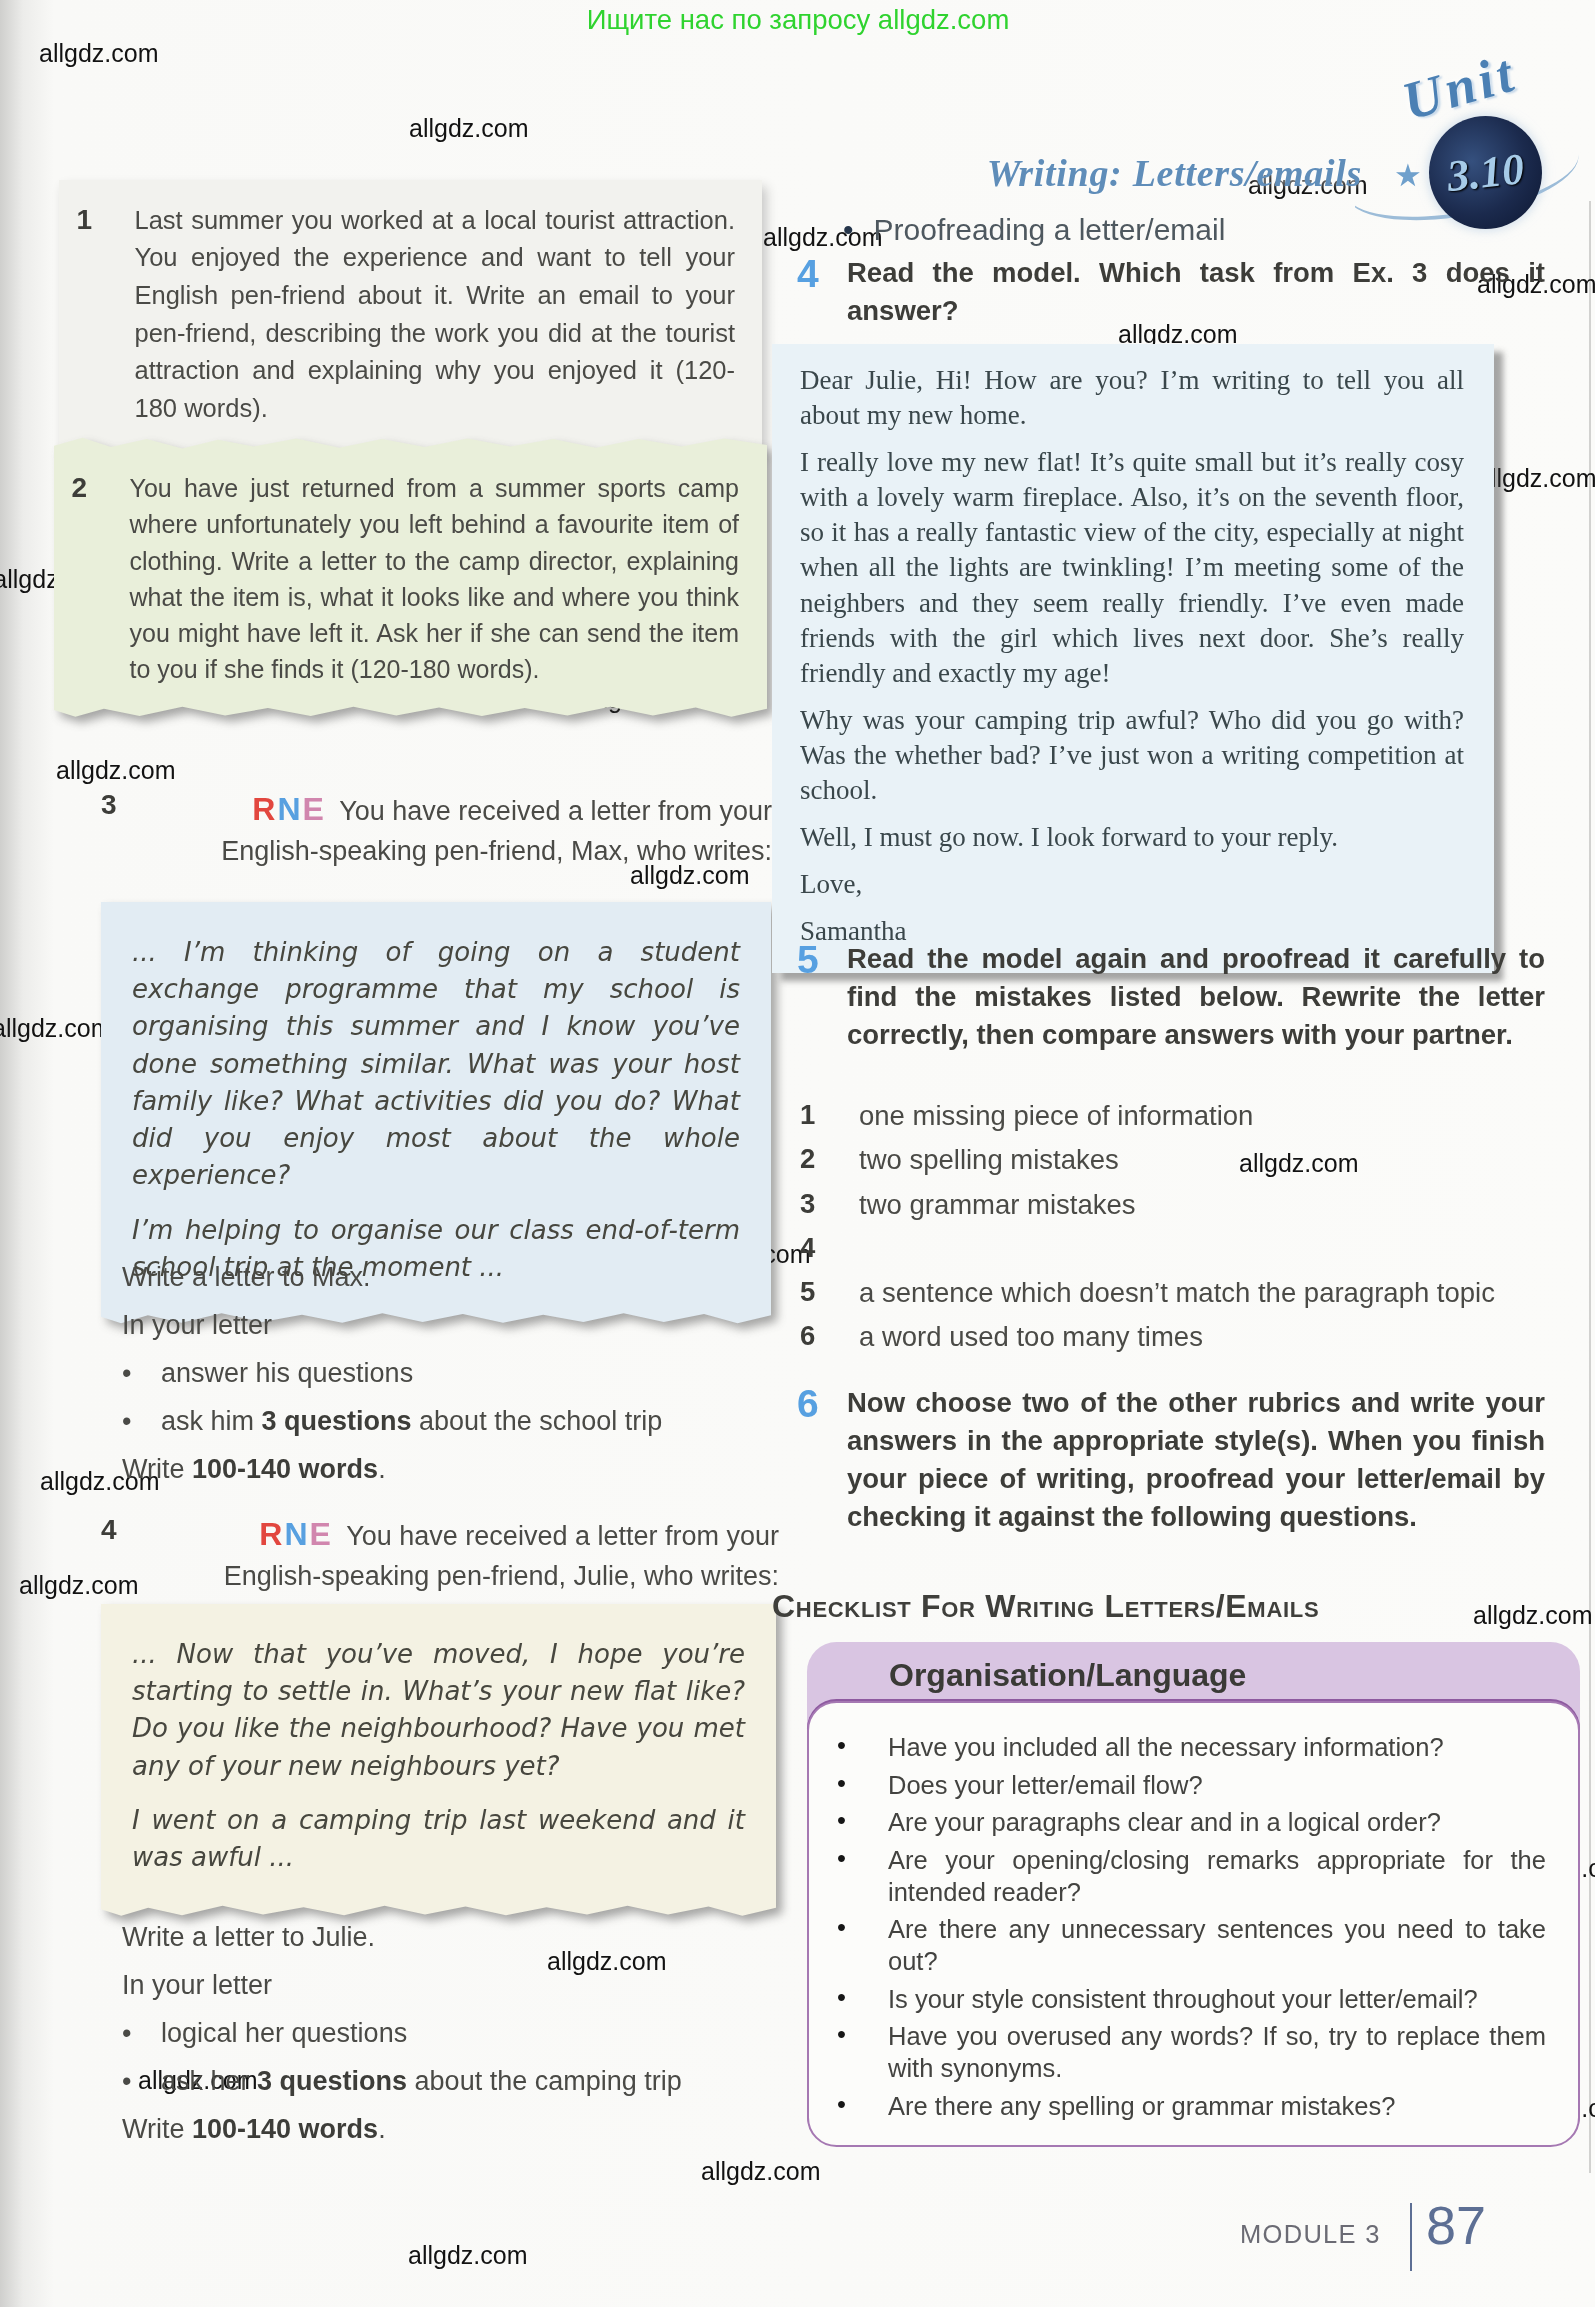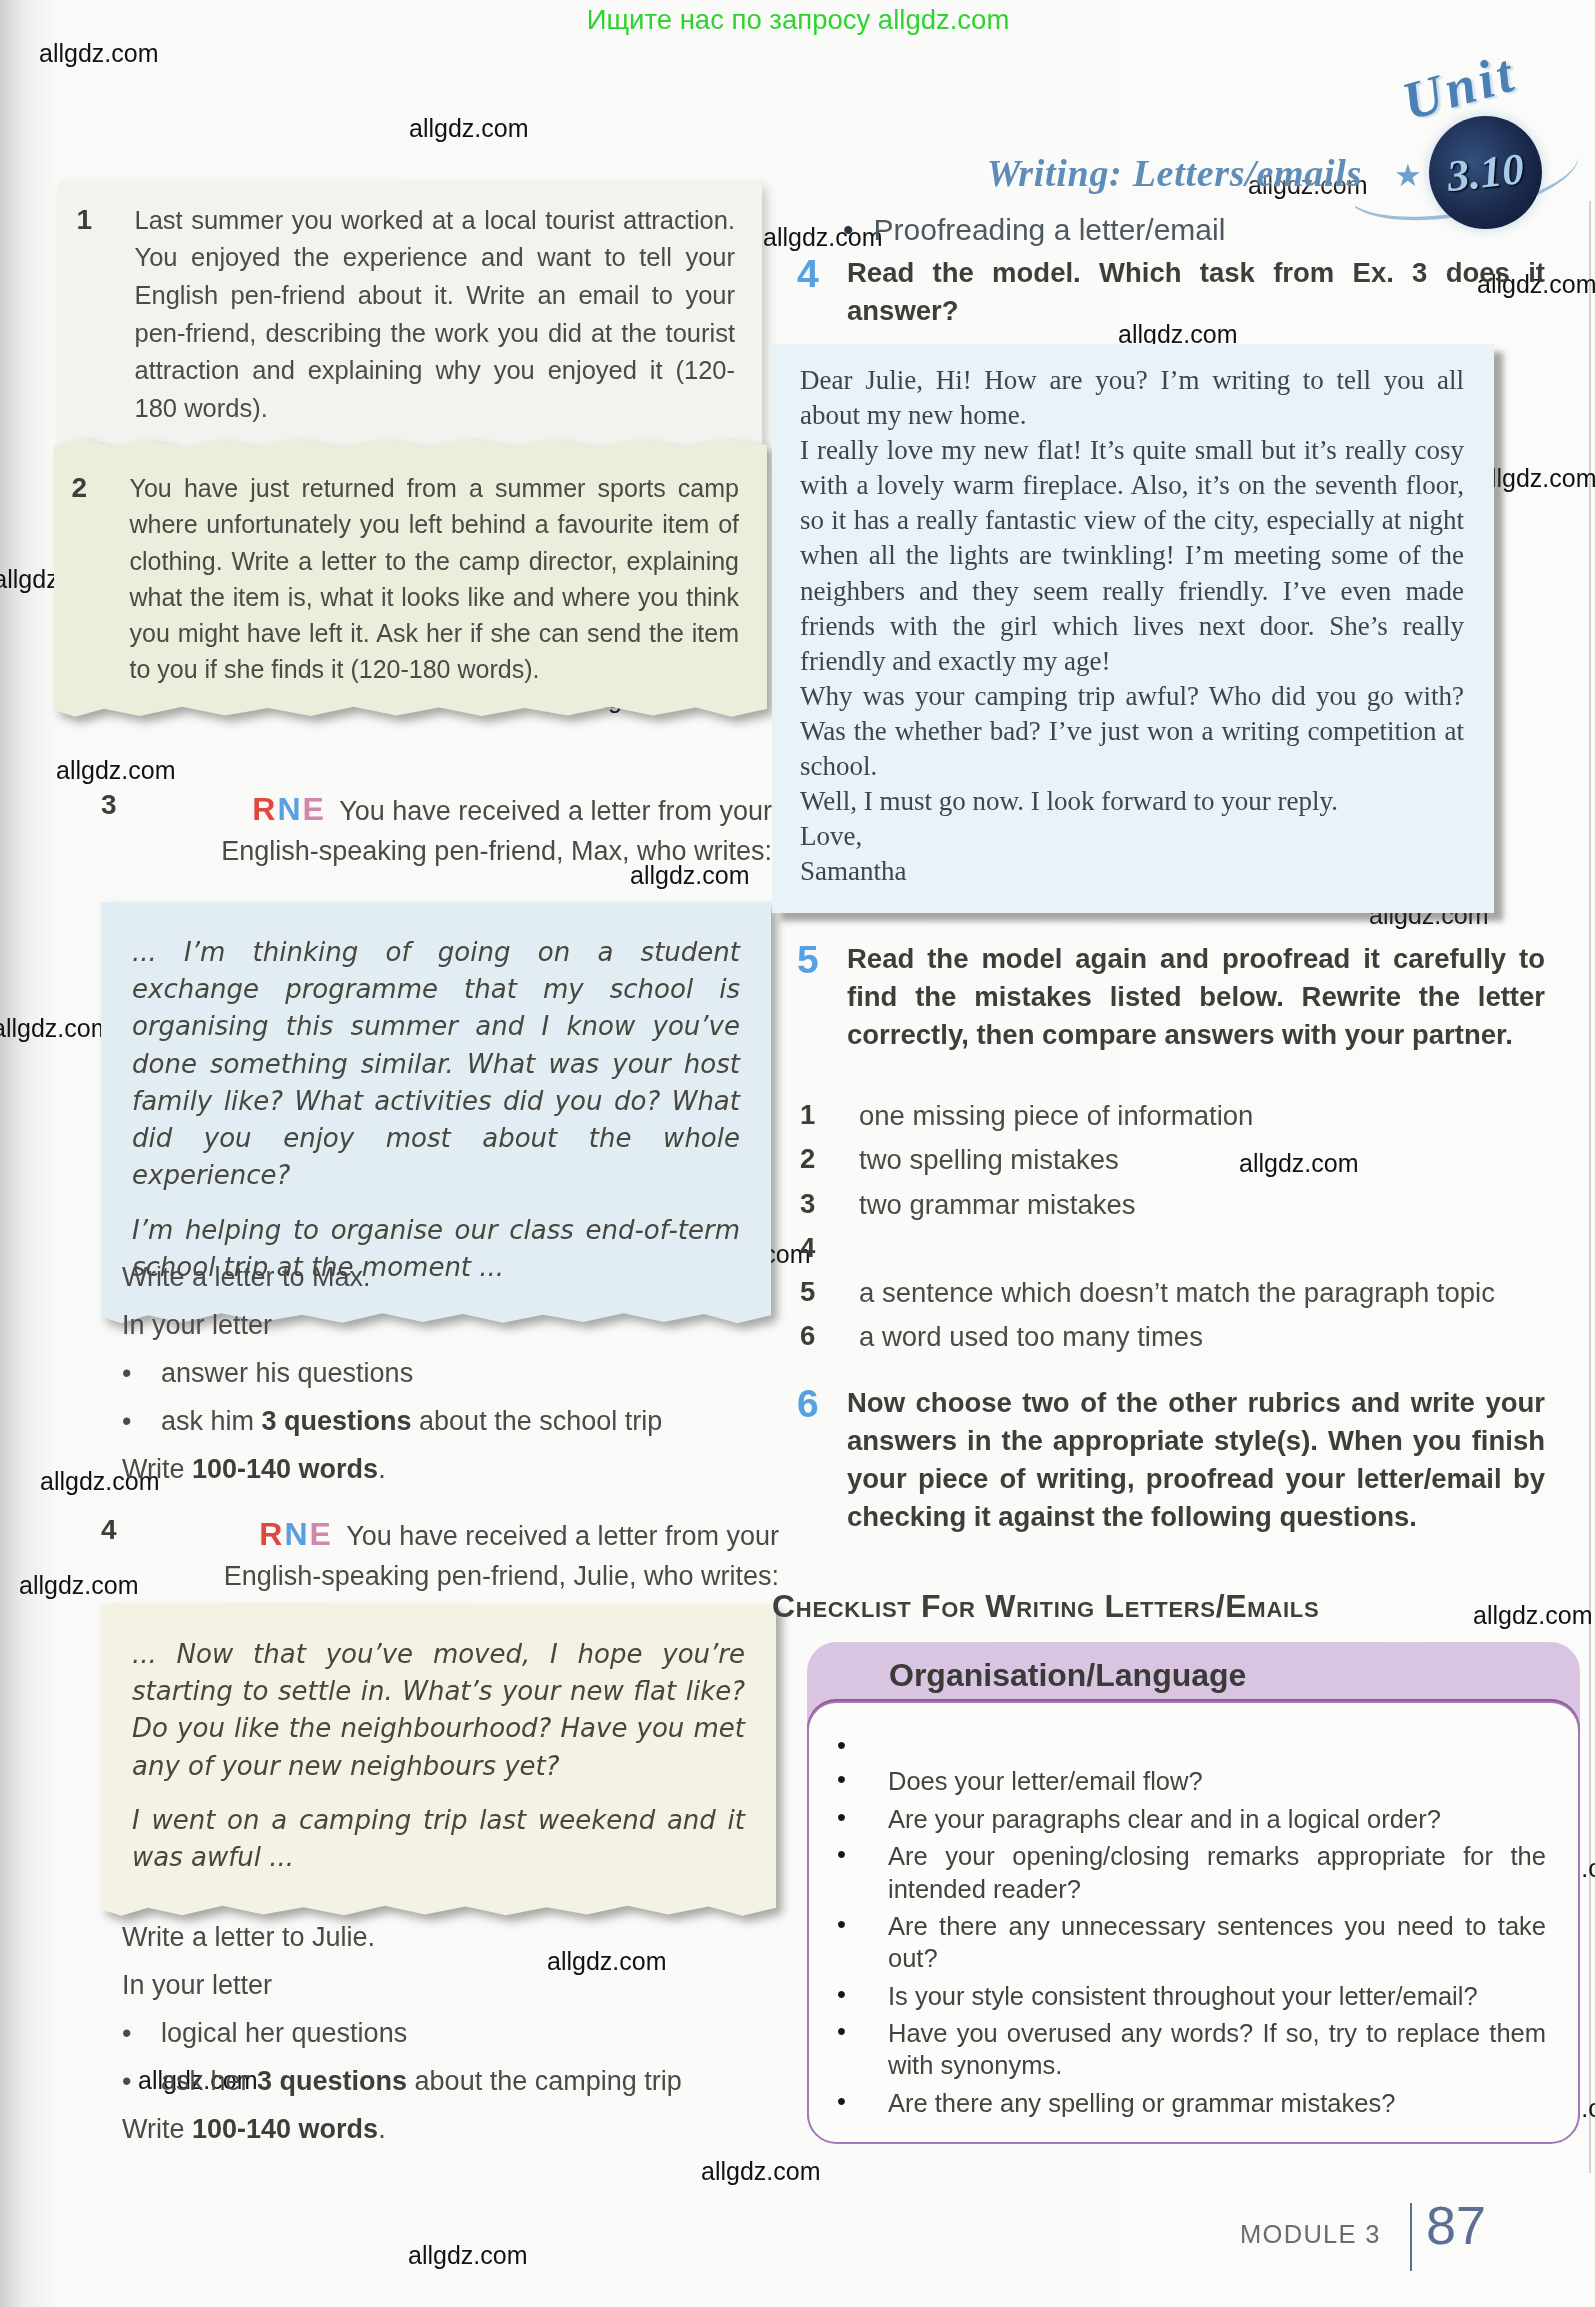--- a/index.html
+++ b/index.html
@@ -81,21 +81,21 @@
   .rtask { position:absolute; }
   .r-num { font-weight:bold; font-size:39px; color:#57a0e1; width:50px; flex:none; line-height:1.0; }
   .r-text { font-weight:bold; font-size:27.5px; line-height:1.38; color:#3d3d39; text-align:justify; width:698px; }
 
   .letterbox { position:absolute; left:772px; top:344px; width:722px; box-sizing:border-box;
     background:#e9f2f7; padding:19px 30px 24px 28px;
     box-shadow:9.4px 8px 6px rgba(60,60,60,.45);
     font-family:"Liberation Serif",serif; font-size:27px; line-height:1.3; color:#3a474b;
     text-align:justify; }
   .letterbox p { margin:0; }
-  .letterbox p + p { }
+  .letterbox p + p { margin-top:12px; }
 
   .mlist { position:absolute; left:800px; top:1099px; width:742px; }
   .mlist .row { display:flex; margin-bottom:11.4px; }
   .m-num { font-weight:bold; font-size:27.5px; color:#3d3d39; width:59px; flex:none; }
   .m-text { font-size:27.5px; color:#4a4a46; line-height:1.2; }
 
   .chk-heading { position:absolute; left:772px; top:1588px; font-variant:small-caps;
     font-weight:bold; font-size:32px; color:#3f3f3b; letter-spacing:0.7px; }
 
   .panel { position:absolute; left:807px; top:1642px; width:773px; }
@@ -293,20 +293,21 @@
 
   <div class="chk-heading">Checklist For Writing Letters/Emails</div>
 
   <div class="panel">
     <div class="panel-band">
       <span>Organisation/Language</span>
     </div>
     <div class="panel-body">
       <div class="row">
         <span class="c-dot">•</span>
+          <span class="c-text">Have you included all the necessary information?</span>
       </div>
       <div class="row">
         <span class="c-dot">•</span>
           <span class="c-text">Does your letter/email flow?</span>
       </div>
       <div class="row">
         <span class="c-dot">•</span>
           <span class="c-text">Are your paragraphs clear and in a logical order?</span>
       </div>
       <div class="row">

